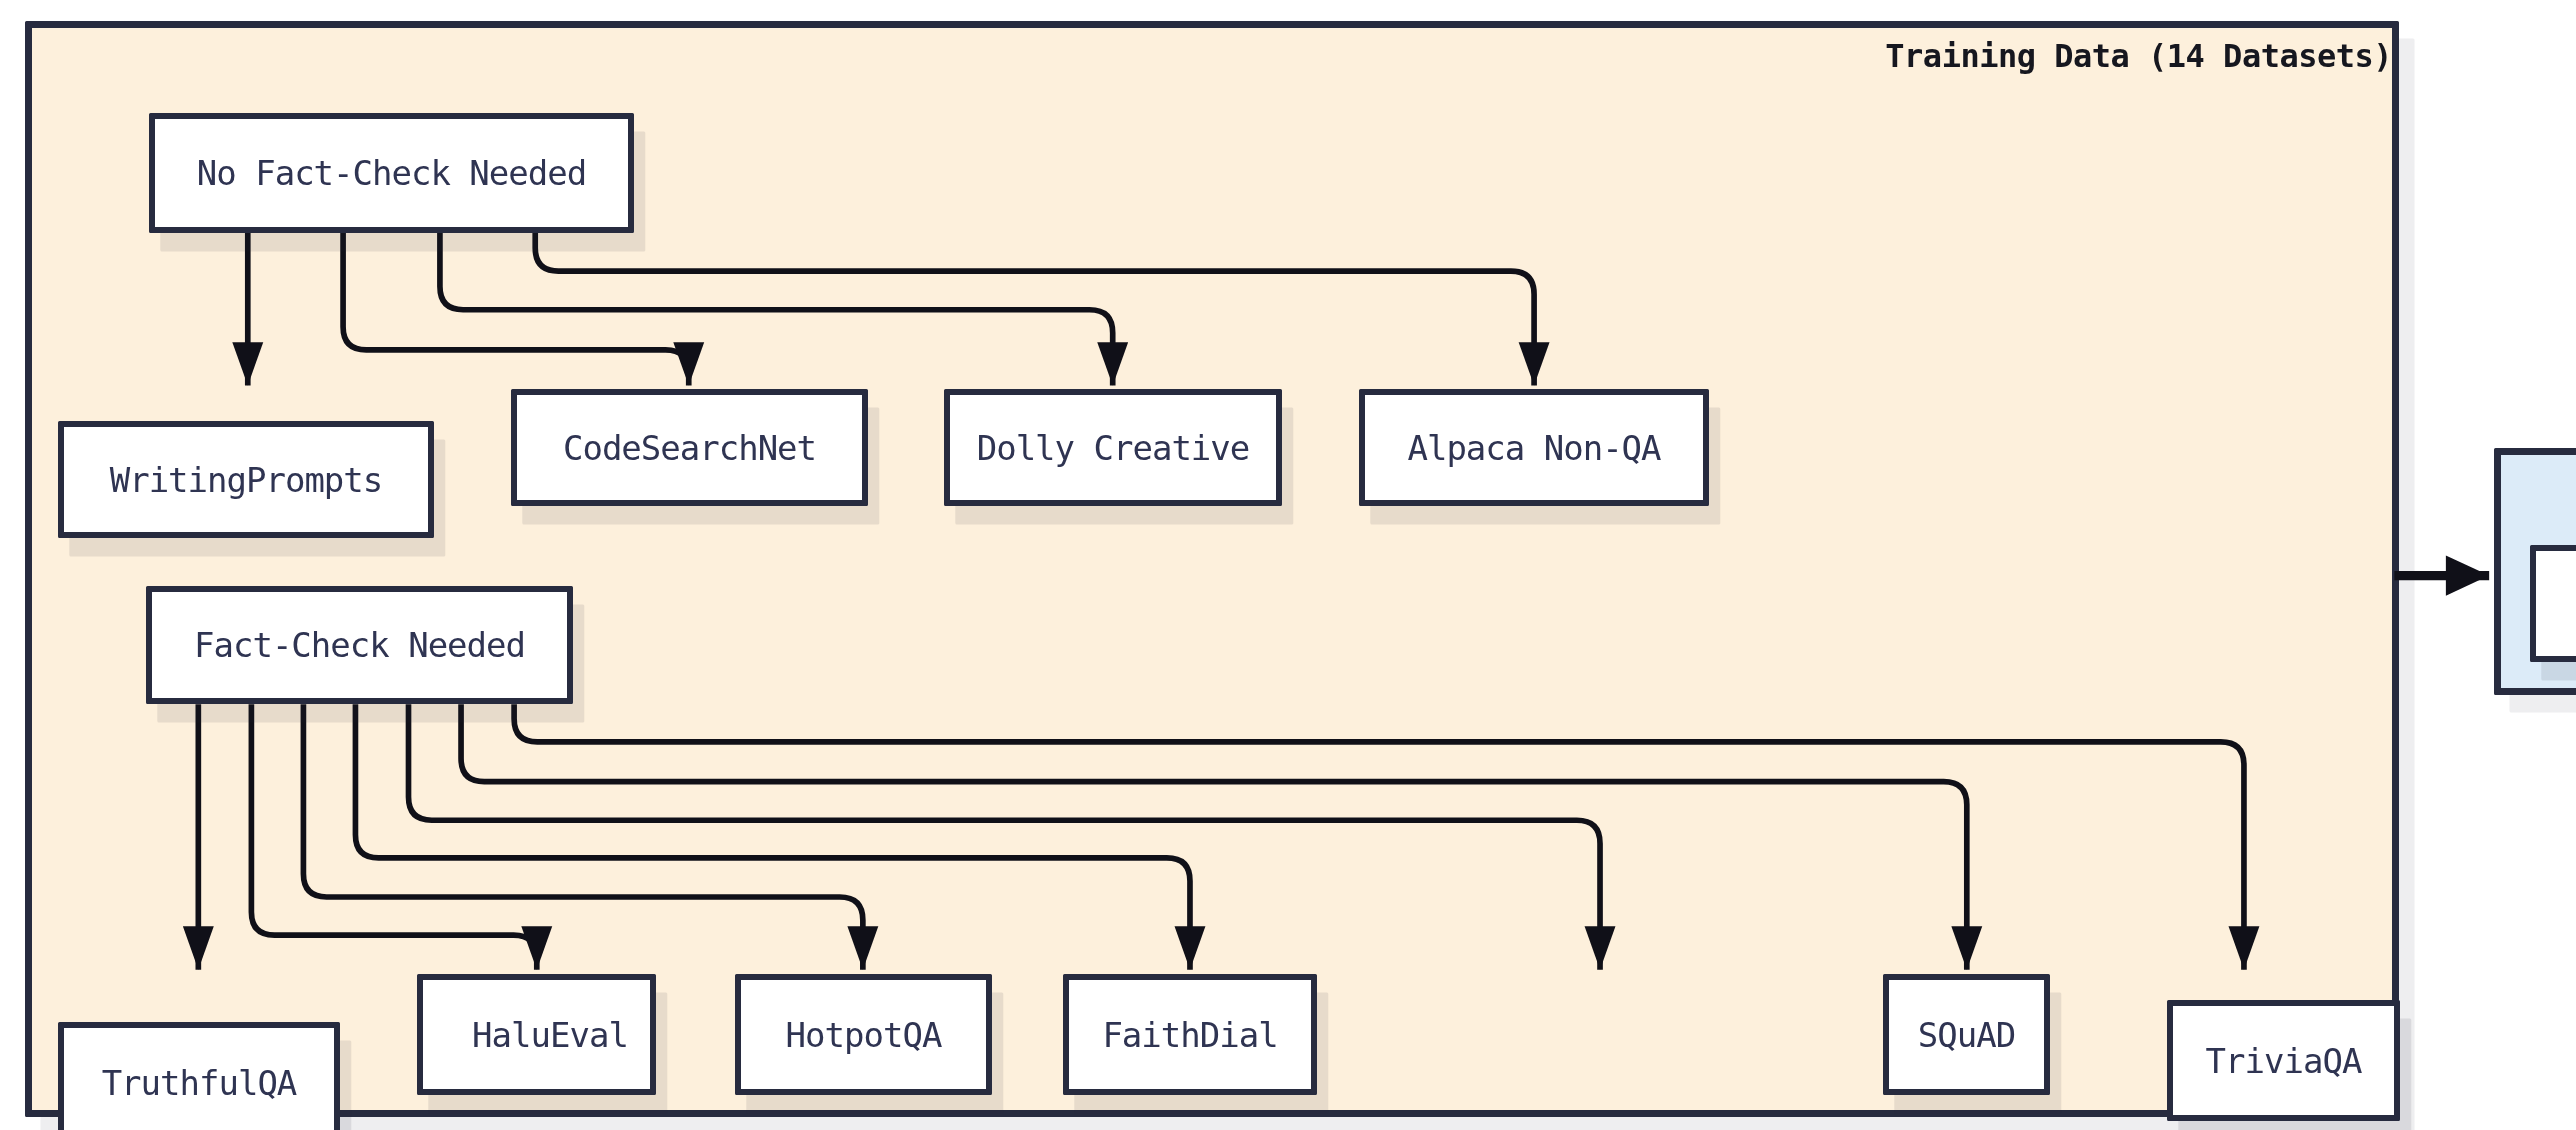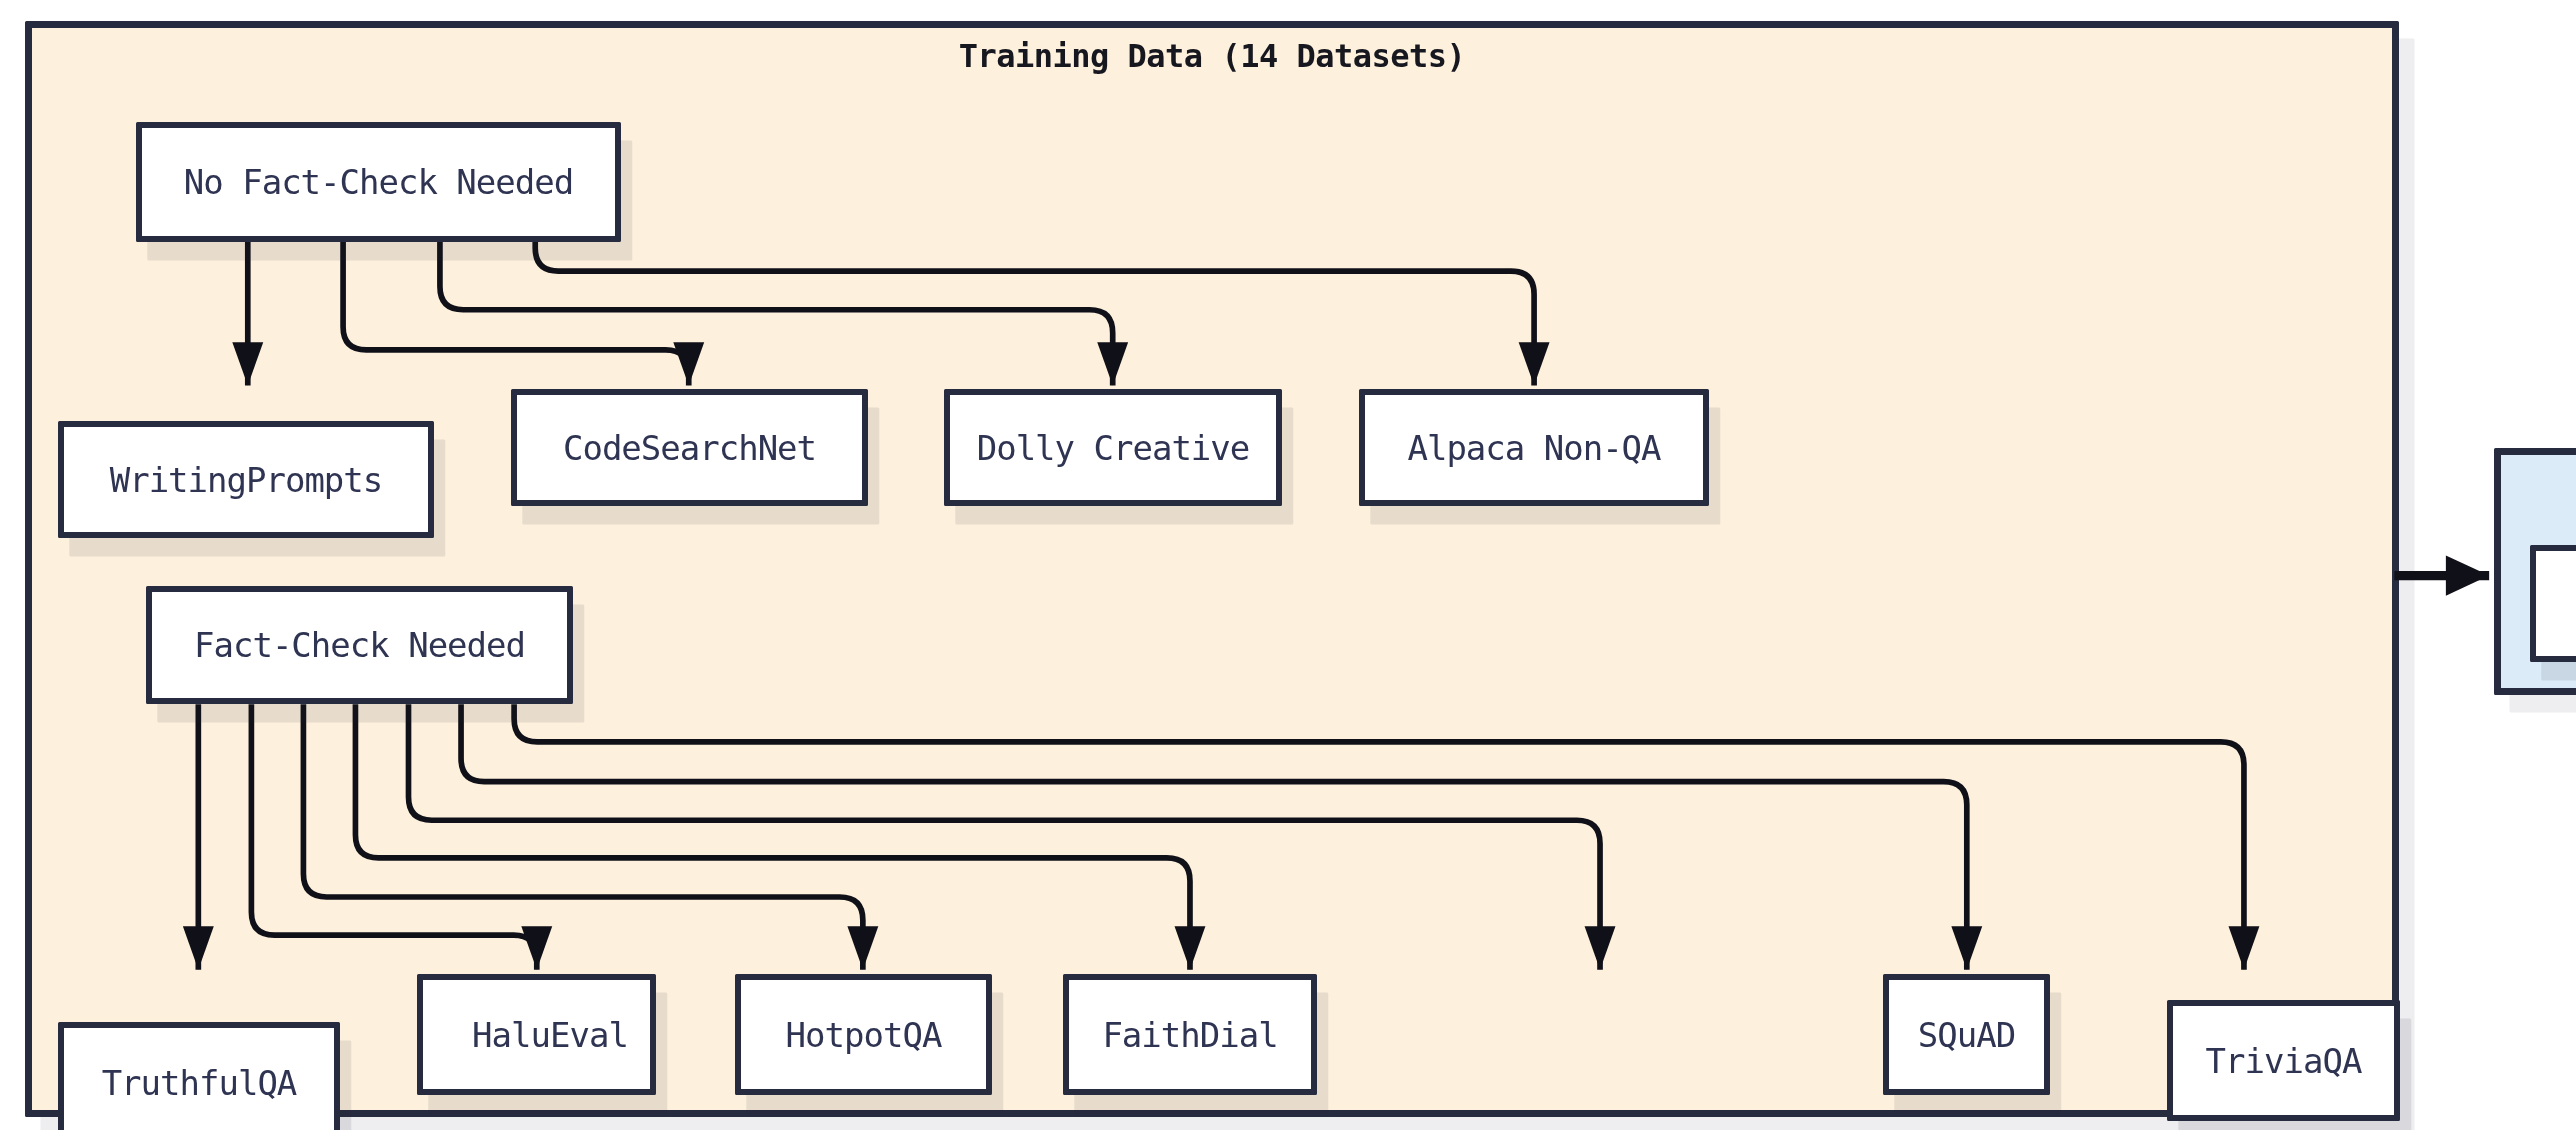--- a/index.html
+++ b/index.html
@@ -30,21 +30,21 @@
   .training{
     left:25px;top:20.6px;width:2374px;height:1096px;
     background:var(--container-fill);
   }
   .sentinel{
     left:2494px;top:448px;width:1314px;height:247px;
     background:var(--sentinel-fill);
   }
   .group-title{
     position:absolute;left:0;top:9.3px;width:100%;
-    text-align:center;
+    text-align:right;
     font-size:32px;
     font-weight:700;
     color:var(--title);
     letter-spacing:-0.5px;
   }
   .node{
     position:absolute;
     background:var(--node-fill);
     border:6.7px solid var(--border);
     border-radius:1.5px;
@@ -102,21 +102,21 @@
     <path class="wire" marker-end="url(#ah)" d="M 793 1367 L 793 1547 Q 793 1592 838 1592 L 3061 1592 Q 3106 1592 3106 1637 L 3106 1882"></path>
     <path class="wire" marker-end="url(#ah)" d="M 895 1367 L 895 1472 Q 895 1517 940 1517 L 3773 1517 Q 3818 1517 3818 1562 L 3818 1882"></path>
     <path class="wire" marker-end="url(#ah)" d="M 998 1367 L 998 1395 Q 998 1440 1043 1440 L 4311 1440 Q 4356 1440 4356 1485 L 4356 1882"></path>
 
     <path class="wire-thick" marker-end="url(#ahb)" d="M 4648 1117 L 4832 1117"></path>
 
     <path class="wire-thick" marker-end="url(#ahb)" d="M 5690 1172 L 5824 1172"></path>
     <path class="wire-thick" marker-end="url(#ahb)" d="M 6476 1172 L 6602 1172"></path>
   </svg>
 
-  <div class="node" style="left:136px;top:113px;width:485px;height:120px;margin-top:9px;">No Fact-Check Needed</div>
+  <div class="node" style="left:149px;top:113px;width:485px;height:120px;">No Fact-Check Needed</div>
   <div class="node" style="left:146px;top:586px;width:427px;height:118px;">Fact-Check Needed</div>
 
   <div class="node" style="left:58px;top:389px;width:376px;height:117px;margin-top:32px;">WritingPrompts</div>
   <div class="node" style="left:511px;top:389px;width:357px;height:117px;">CodeSearchNet</div>
   <div class="node" style="left:944px;top:389px;width:338px;height:117px;">Dolly Creative</div>
   <div class="node" style="left:1359px;top:389px;width:350px;height:117px;">Alpaca Non-QA</div>
 
   <div class="node" style="left:58px;top:974px;width:282px;height:121px;margin-top:48px;">TruthfulQA</div>
   <div class="node" style="left:417px;top:974px;width:239px;height:121px;padding-left:27px;">HaluEval</div>
   <div class="node" style="left:735px;top:974px;width:257px;height:121px;">HotpotQA</div>

